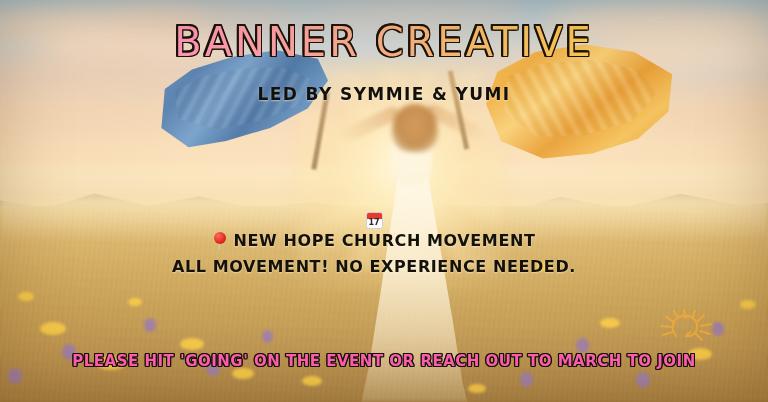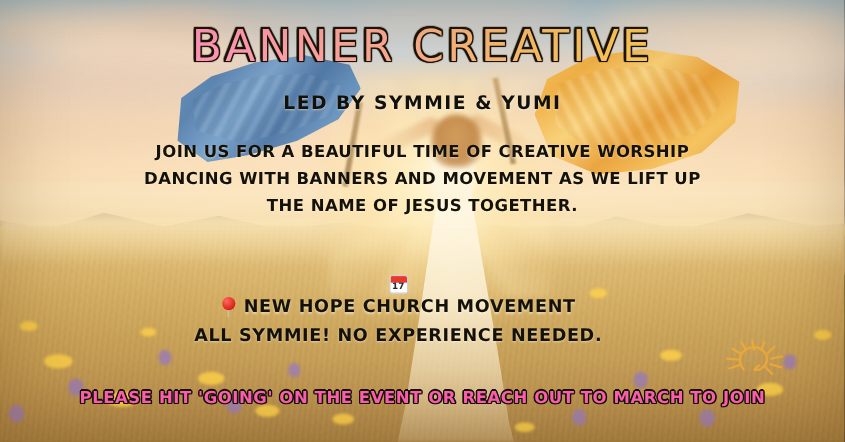--- a/index.html
+++ b/index.html
@@ -306,23 +306,22 @@
     font-family:"DejaVu Sans", sans-serif;
     font-size:15px;
     font-weight:700;
     letter-spacing:.4px;
     line-height:1.62;
     color:#141109;
     text-shadow:0 1px 2px rgba(255,250,228,.5);
   }
 
   .details{
-    position:absolute; left:0; top:212px; width:724px;
-    text-align:center;
-    margin-top:38px;
+    position:absolute; left:12px; top:212px; width:724px;
+    text-align:center;
   }
   .detail-line{
     font-family:"DejaVu Sans", sans-serif;
     font-size:16px;
     font-weight:700;
     letter-spacing:.6px;
     color:#141109;
     line-height:1.55;
     text-shadow:0 1px 2px rgba(255,250,228,.55);
     display:flex;
@@ -523,21 +522,20 @@
   </div>
 
   <div class="warm-wash"></div>
 
   <div class="content">
 
     <div class="title">BANNER  CREATIVE</div>
 
     <div class="subtitle">LED BY SYMMIE &amp; YUMI</div>
 
-    <div class="description">JOIN US FOR A BEAUTIFUL TIME OF CREATIVE WORSHIP DANCING WITH BANNERS AND MOVEMENT AS WE LIFT UP THE NAME OF JESUS TOGETHER.</div>
 
     <div class="details">
 
       <div class="detail-line">
         <span class="emoji ico-calendar">
           <span class="cal-body">
               <span class="cal-top"></span>
             </span>
           <span class="cal-num">17</span>
         </span>
@@ -545,21 +543,21 @@
 
 
       <div class="detail-line">
         <span class="emoji ico-pin">
           <span class="pin-stem"></span>
             <span class="pin-head"></span>
         </span>
         <span>NEW HOPE CHURCH MOVEMENT</span>
       </div>
 
-      <div class="detail-note">ALL SYMMIE! NO EXPERIENCE NEEDED.</div>
+      <div class="detail-note">ALL MOVEMENT! NO EXPERIENCE NEEDED.</div>
     </div>
 
     <div class="cta">PLEASE HIT 'GOING' ON THE EVENT OR REACH OUT TO MARCH TO JOIN</div>
 
     <div class="logo">
       <div class="logo-mark">
         <svg viewBox="0 0 64 40" width="64" height="40" aria-hidden="true">
           <g stroke="#e8a83c" stroke-width="2.1" stroke-linecap="round" fill="none">
             <path d="M22 30 C16 22, 19 12, 28 10 C37 8, 44 14, 43 22 C42 28, 37 31, 32 30"></path>
             <path d="M32 30 L36 26"></path>

